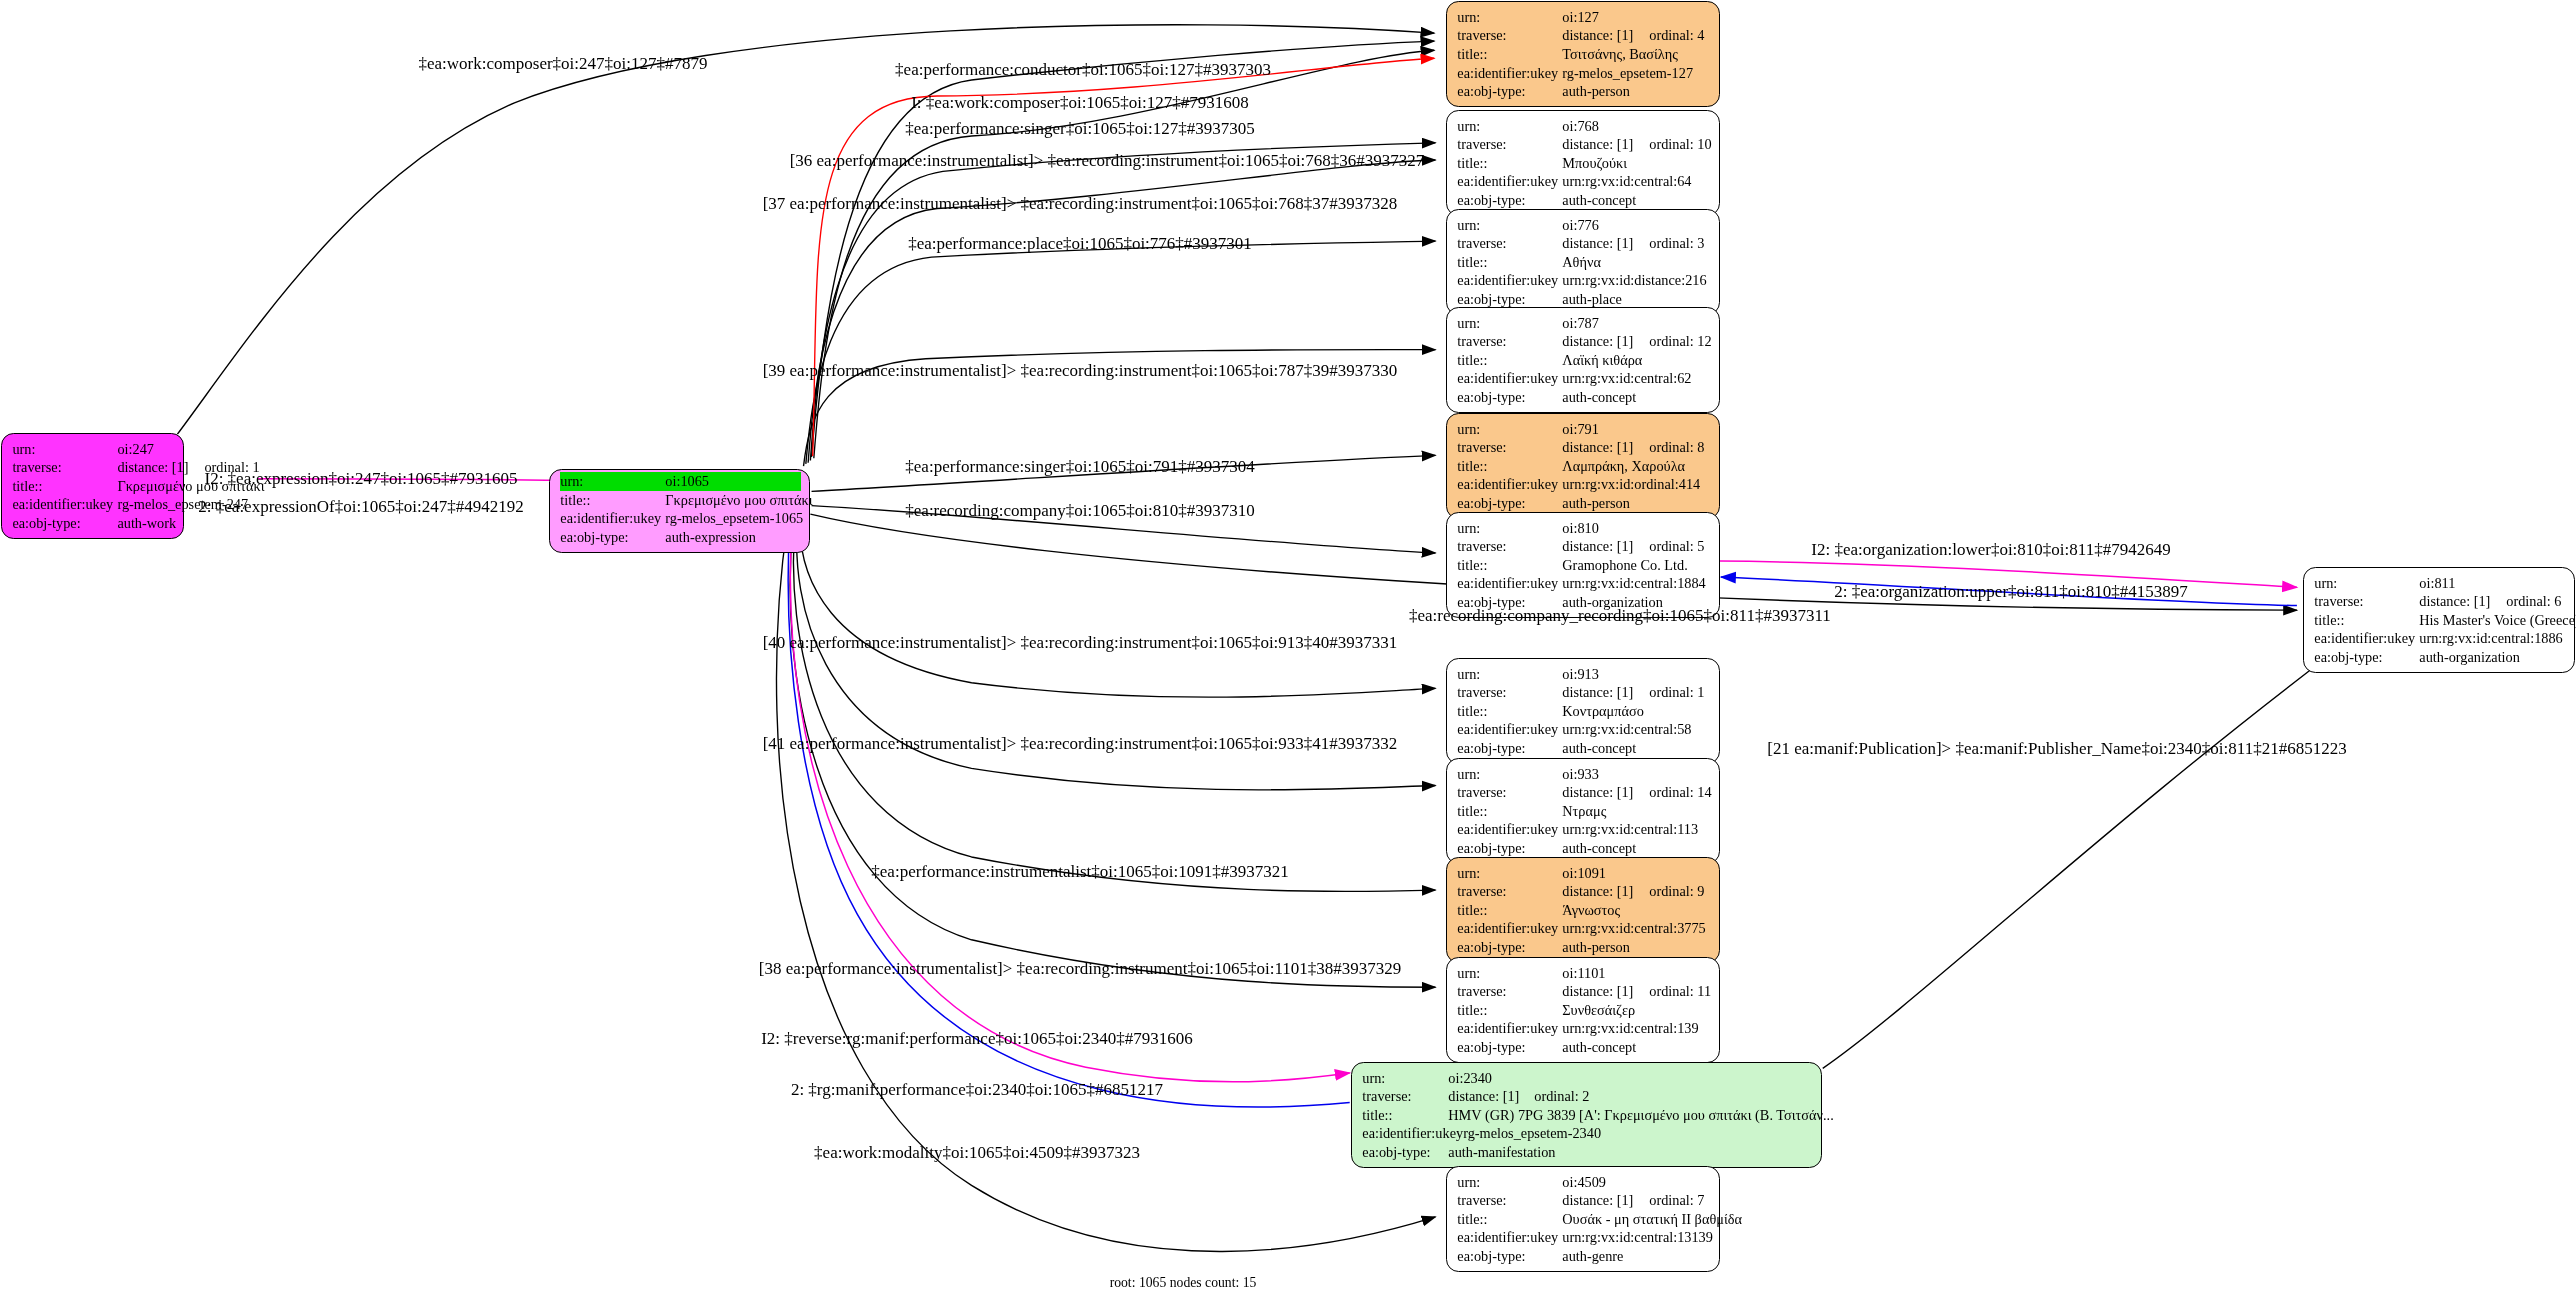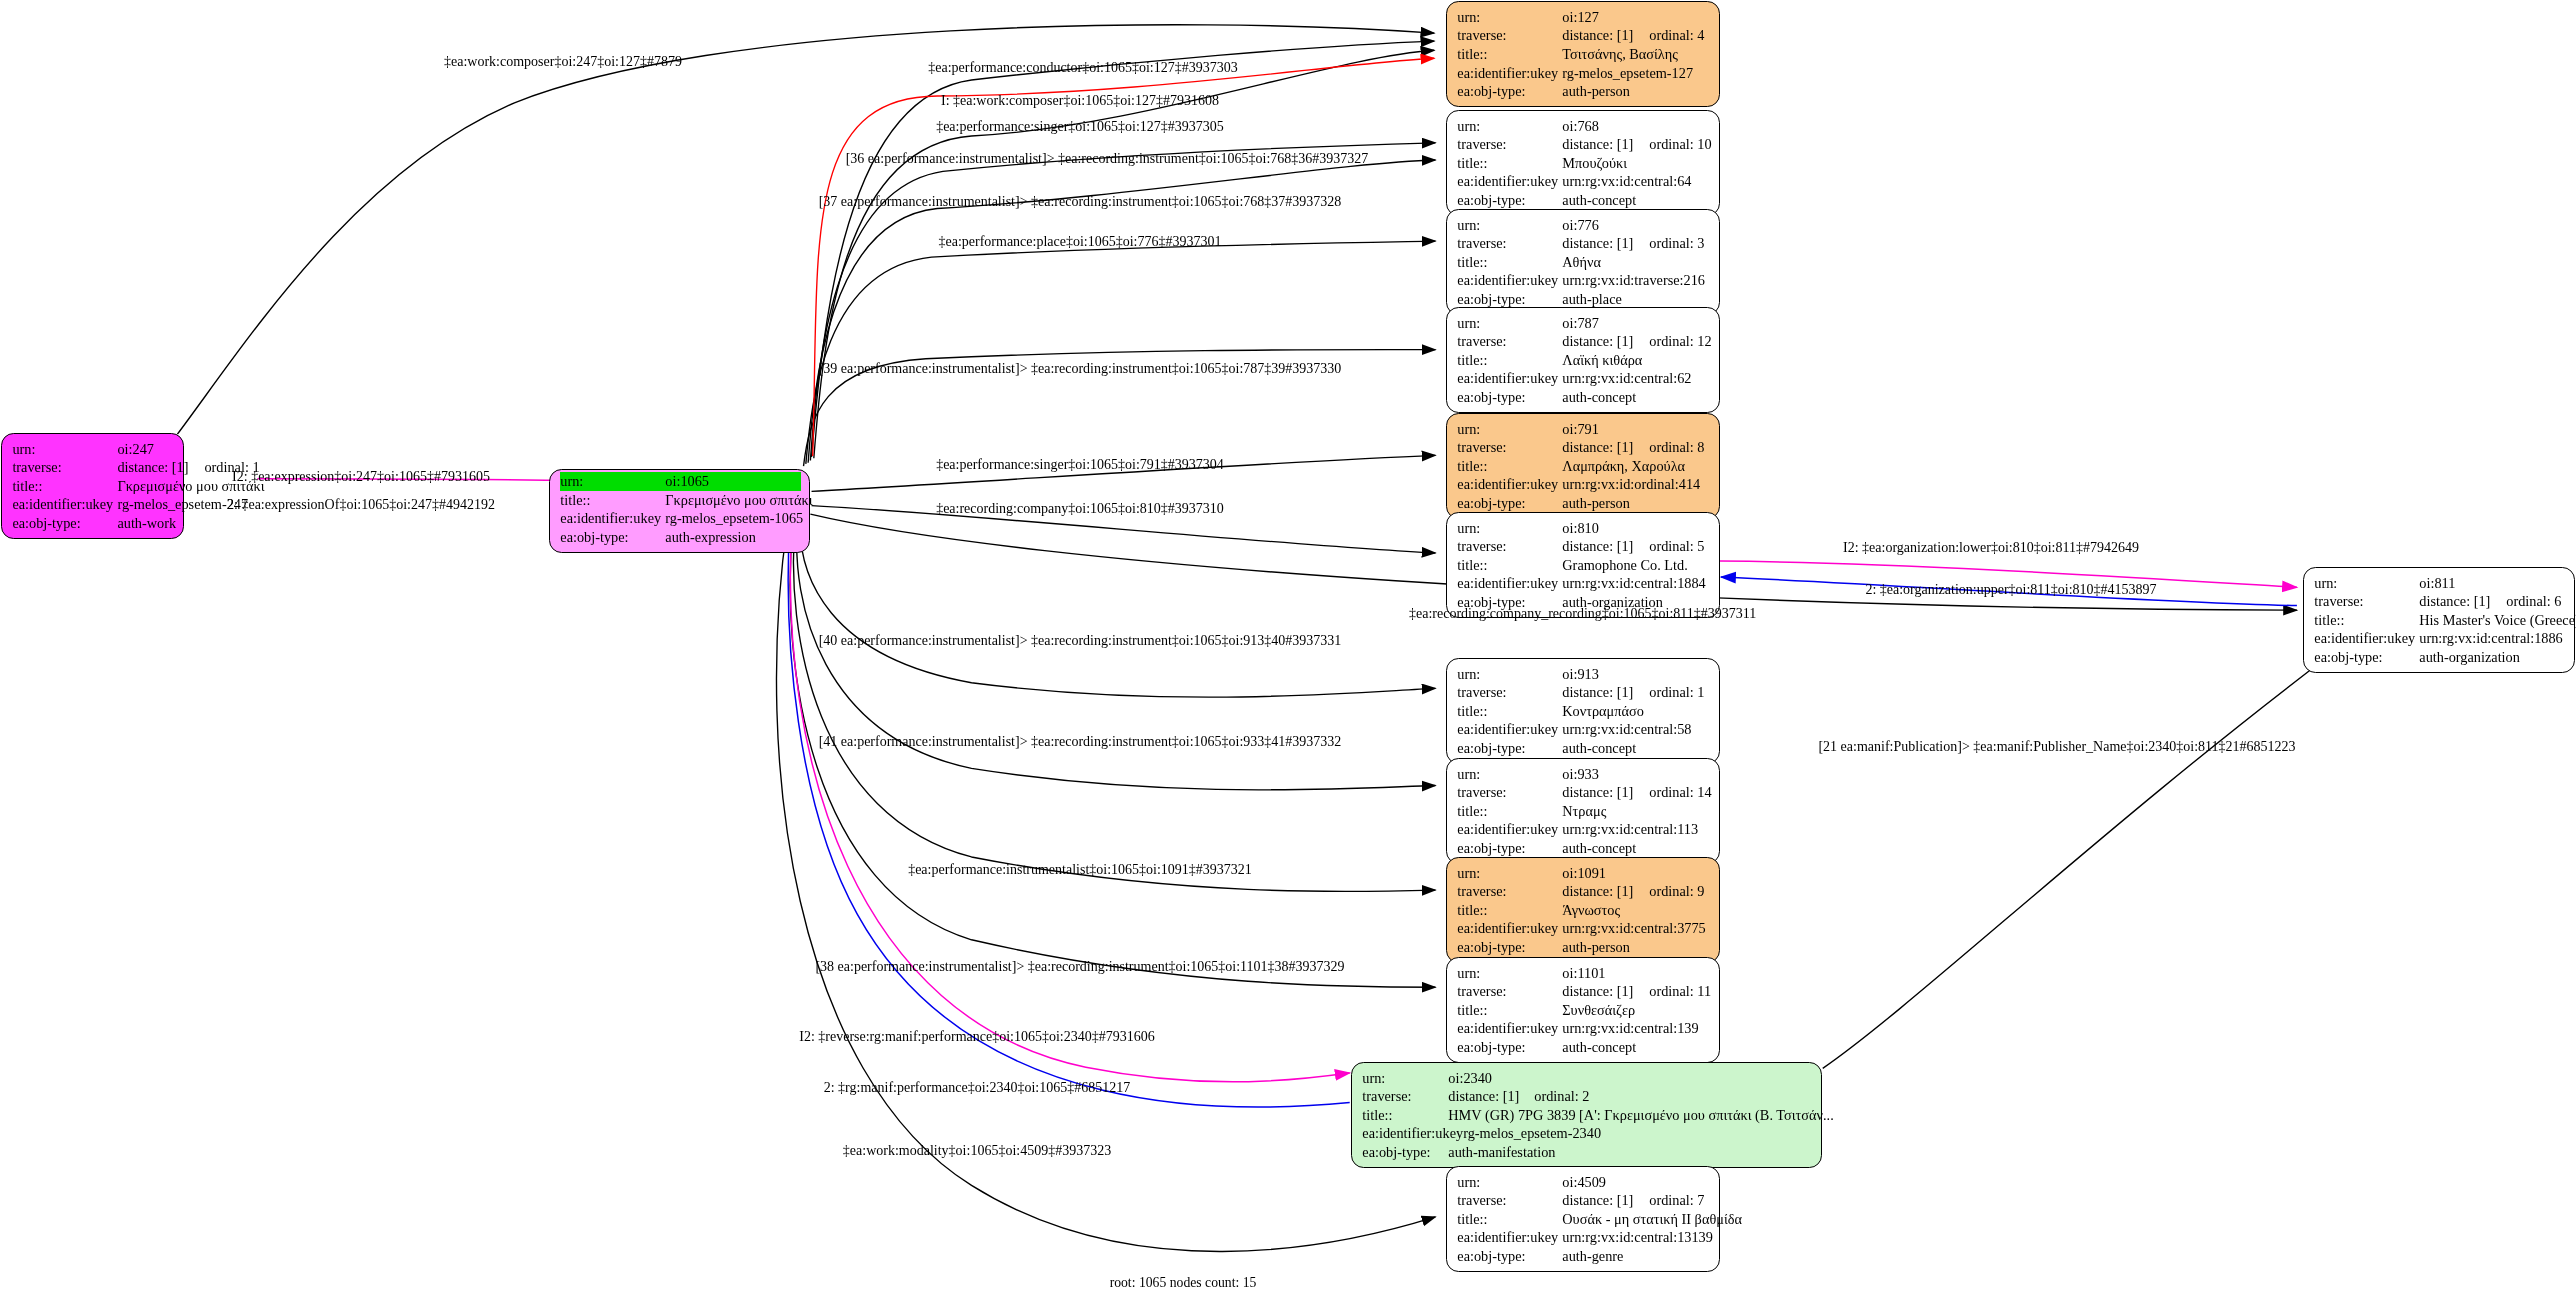--- a/index.html
+++ b/index.html
@@ -50,21 +50,21 @@
   }
   .node .v { flex: 1 1 auto; }
   .node .v2 { display: inline-block; min-width: 87px; }
   .node .hdr {
     background: #00dd00;
     display: flex;
   }
   .node .hdr .k { min-width: 105px; }
   .elabel {
     position: absolute;
-    font-size: 14px;
+    font-size: 17px;
     color: #000000;
     white-space: nowrap;
     font-family: "Liberation Serif", "DejaVu Serif", serif;
   }
   .elabel.center { transform: translateX(-50%); }
   .rootlabel {
     position: absolute;
     font-size: 13.7px;
     color: #000000;
     white-space: nowrap;
@@ -244,21 +244,21 @@
     <div class="row">
         <span class="k">traverse:</span>
         <span class="v"><span class="v2">distance: [1]</span><span>ordinal: 3</span></span>
       </div>
     <div class="row">
         <span class="k">title::</span>
         <span class="v">Αθήνα</span>
       </div>
     <div class="row">
         <span class="k">ea:identifier:ukey</span>
-        <span class="v">urn:rg:vx:id:traverse:216</span>
+        <span class="v">urn:rg:vx:id:distance:216</span>
       </div>
     <div class="row">
         <span class="k">ea:obj-type:</span>
         <span class="v">auth-place</span>
       </div>
   </div>
 
   <div class="node" style="left:1446px; top:307px; width:274px;">
     <div class="row">
         <span class="k">urn:</span>

